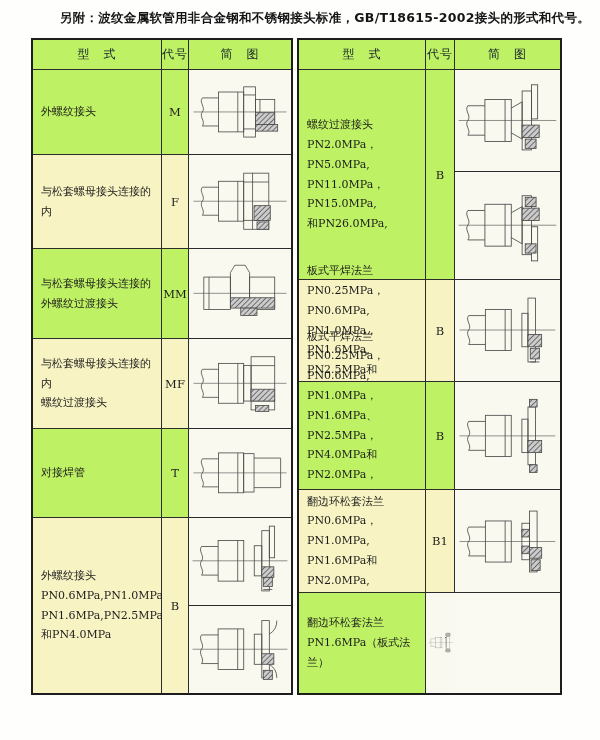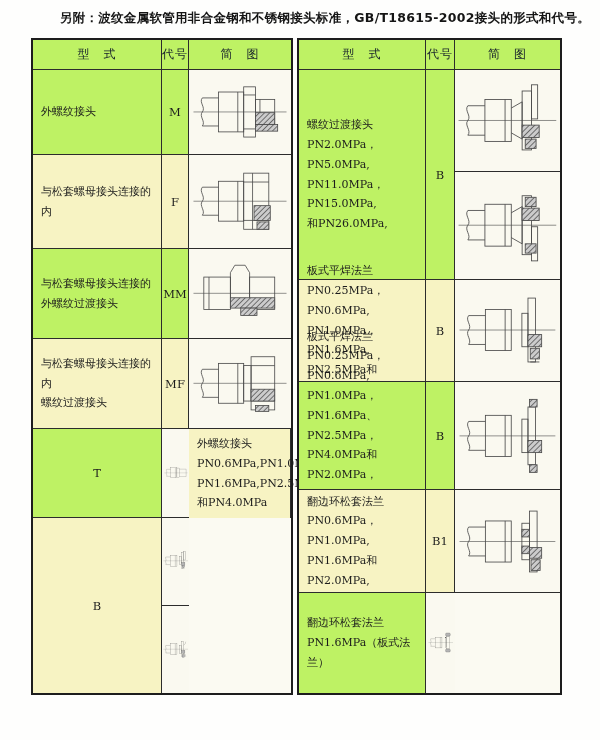--- a/index.html
+++ b/index.html
@@ -123,20 +123,21 @@
         <use href="#g-hose"></use>
       <rect x="70" y="26" width="10" height="48"></rect>
       <rect x="80" y="14" width="32" height="72"></rect>
       <line x1="80" y1="26" x2="112" y2="26"></line>
         <line x1="80" y1="74" x2="112" y2="74"></line>
       <rect x="80" y="58" width="32" height="16" fill="url(#hx)"></rect>
       <rect x="86" y="80" width="18" height="8" fill="url(#hx)"></rect>
     </svg>
   </div>
 
+  <div class="cell type white">对接焊管</div>
   <div class="cell code white">T</div>
   <div class="cell diag lastcol">
     <svg viewBox="0 0 130 100" class="dg">
       <use href="#g-axis"></use>
         <use href="#g-hose"></use>
       <rect x="70" y="24" width="14" height="52"></rect>
       <line x1="84" y1="30" x2="120" y2="30"></line>
       <line x1="84" y1="70" x2="120" y2="70"></line>
       <line x1="120" y1="30" x2="120" y2="70"></line>
     </svg>

